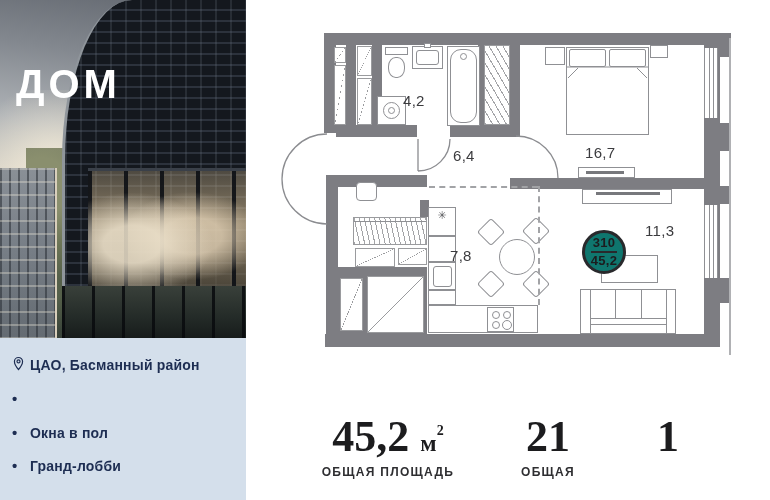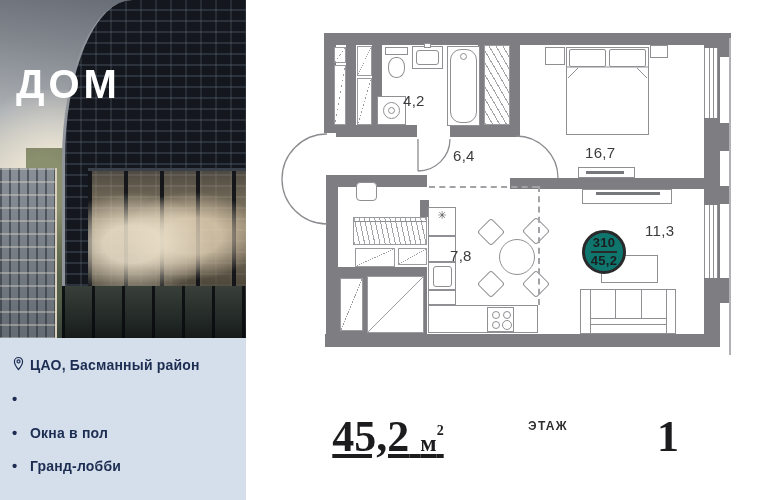--- a/index.html
+++ b/index.html
@@ -241,23 +241,25 @@
     <div class="rl" style="left:450px;top:247px;width:40px;">7,8</div>
     <div class="rl" style="left:645px;top:222px;width:50px;">11,3</div>
 
     <div class="badge">
       <b>310</b>
       <span class="bline"></span>
       <b>45,2</b>
     </div>
   </div>
 
-  <div class="stat" style="left:288px;width:200px;text-decoration:underline;">
+  <div class="stat" style="left:288px;width:200px;">
     <div class="stat-num"><span>45,2</span>&nbsp;<span class="stat-unit">м</span><sup>2</sup></div>
+    <div class="stat-label">ОБЩАЯ ПЛОЩАДЬ</div>
   </div>
   <div class="stat" style="left:493px;width:110px;">
-    <div class="stat-label">ЭТАЖ</div>
+    <div class="stat-num">21</div>
+    <div class="stat-label">ОБЩАЯ</div>
   </div>
   <div class="stat" style="left:613px;width:110px;">
     <div class="stat-num">1</div>
   </div>
 
 </div>
 
 </body></html>

